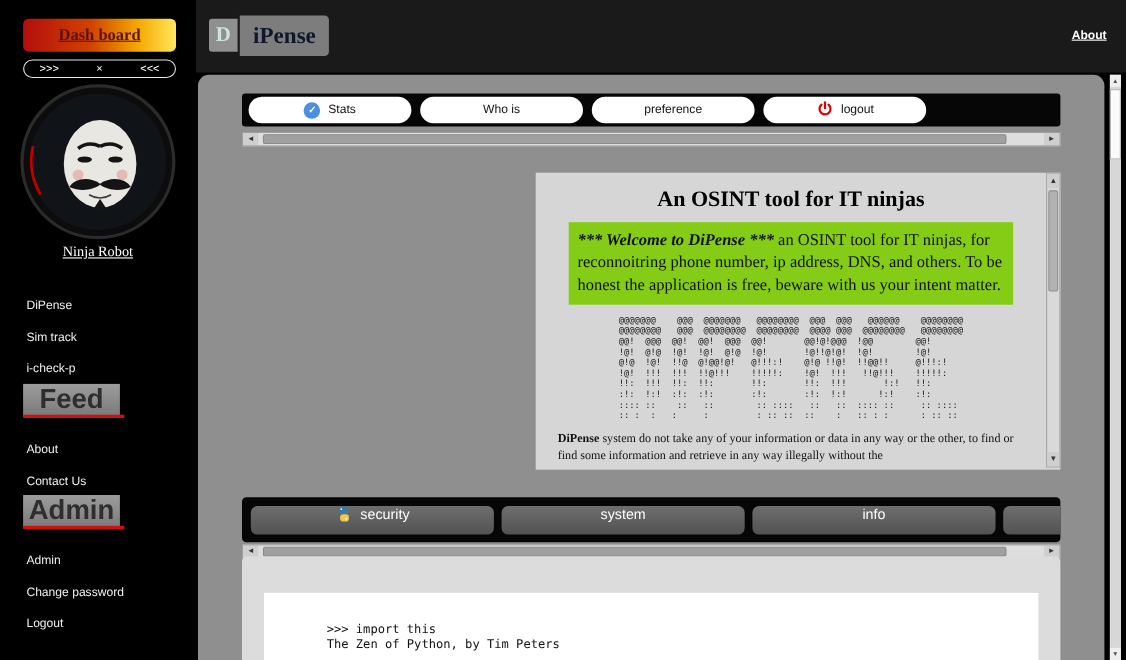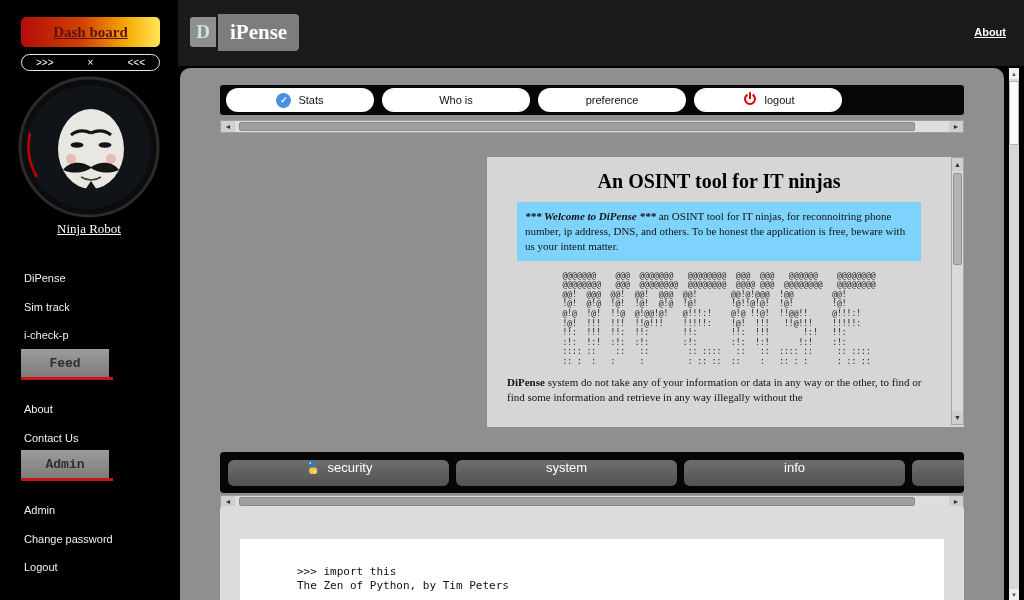--- a/index.html
+++ b/index.html
@@ -16,33 +16,33 @@
   .collapse-pill { position:absolute; left:21px; top:54px; width:139px; height:17px; border:1px solid #e8e8e8;
     border-radius:9px; background:#000; color:#fff; font-size:10px; display:flex; align-items:center;
     justify-content:space-between; padding:0 14px; cursor:pointer; }
   .avatar { position:absolute; left:17px; top:75px; width:144px; height:144px; }
   .profile-name { position:absolute; left:0; top:221px; width:178px; text-align:center; color:#fff;
     font-family:"Liberation Serif",serif; font-size:13px; text-decoration:underline; }
   .side-link { position:absolute; left:24px; color:#f0f0f0; font-size:11px; cursor:pointer; }
   .lk1{top:272px} .lk2{top:301px} .lk3{top:329px} .lk4{top:403px} .lk5{top:432px}
   .lk6{top:504px} .lk7{top:533px} .lk8{top:561px}
   .big-btn { position:absolute; left:21px; width:88px; height:29px; background:linear-gradient(#9c9c9c,#7b7b7b);
-    color:#2e2e2e; font-family:Liberation Mono, monospace; font-weight:bold; font-size:13px; display:flex;
+    color:#2e2e2e; font-family:Liberation Sans, sans-serif; font-weight:bold; font-size:25px; display:flex;
     align-items:center; justify-content:center; cursor:pointer; }
   .feed-btn{ top:349px; } .auth-btn{ top:450px; }
   .red-underline { position:absolute; left:21px; width:92px; height:3px; background:#cf1111; }
   .feed-ul{ top:377px; } .auth-ul{ top:478px; }
 
   
   .header { position:absolute; left:178px; top:0; width:846px; height:66px; background:#1a1a1a; }
   .logo { position:absolute; left:12px; top:14px; display:flex; gap:2px; align-items:flex-start; }
   .logo-d { width:26px; height:30px; background:#8f8f8f; color:#cfe4de; font-family:"Liberation Serif",serif;
     font-weight:bold; font-size:19px; display:flex; align-items:center; justify-content:center;
     border-radius:3px 0 0 3px; margin-top:3px; }
-  .logo-text { height:37px; background:#7d7d7d; color:#ffffff; font-family:"Liberation Serif",serif;
+  .logo-text { height:37px; background:#7d7d7d; color:#0f172a; font-family:"Liberation Serif",serif;
     font-weight:bold; font-size:21px; line-height:37px; padding:0 12px; border-radius:0 4px 4px 0; }
   .about-link { position:absolute; right:18px; top:26px; color:#fff; font-size:11px; font-weight:bold;
     text-decoration:underline; cursor:pointer; }
 
   
   .main { position:absolute; left:180px; top:68px; width:824px; height:532px; background:#8f8f8f;
     border-radius:10px 10px 0 0; overflow:hidden; }
 
   .toolbar { position:absolute; left:40px; top:17px; width:744px; height:30px; background:#060606;
     border-radius:3px; display:flex; align-items:center; gap:8px; padding-left:6px; overflow:hidden; }
@@ -71,22 +71,22 @@
   .needle { position:absolute; left:50%; top:50%; width:3px; height:88px; background:#e00808;
     transform:translate(-50%,-50%) rotate(-38deg); }
   .center-ico { position:absolute; left:50%; top:50%; transform:translate(-50%,-50%) rotate(-38deg); }
   .scan-status { position:absolute; left:0; top:131px; width:100%; text-align:center; color:#fff; font-size:11px; }
 
   
   .osint { position:absolute; left:307px; top:89px; width:477px; height:270px; background:#d6d6d6; overflow:hidden; }
   .osint-inner { position:absolute; left:0; top:0; right:13px; bottom:0; overflow:hidden; }
   .osint-title { margin-top:13px; text-align:center; font-family:"Liberation Serif",serif; font-weight:bold;
     font-size:20px; color:#000; }
-  .welcome { margin:9px auto 0; width:404px; background:#7dd3fc; padding:7px 8px;
-    font-family:"Liberation Serif",serif; font-size:11px; line-height:1.35; color:#111; }
+  .welcome { margin:9px auto 0; width:404px; background:#84cc16; padding:7px 8px;
+    font-family:"Liberation Serif",serif; font-size:15px; line-height:1.35; color:#111; }
   .welcome .lead { font-weight:bold; font-style:italic; }
   .ascii { margin:10px auto 0; width:fit-content; font-family:"DejaVu Sans Mono",monospace; font-size:8px;
     line-height:9.6px; color:#1a1a1a; white-space:pre; }
   .disclaimer { margin:9px auto 0; width:424px; font-family:"Liberation Serif",serif; font-size:11px;
     line-height:1.35; color:#111; }
   .disclaimer .lead { font-weight:bold; }
 
   .vscroll { position:absolute; width:13px; background:#d9d9d9; border:1px solid #a5a5a5; display:flex;
     flex-direction:column; }
   .osint-vs { right:0; top:0; height:268px; }

